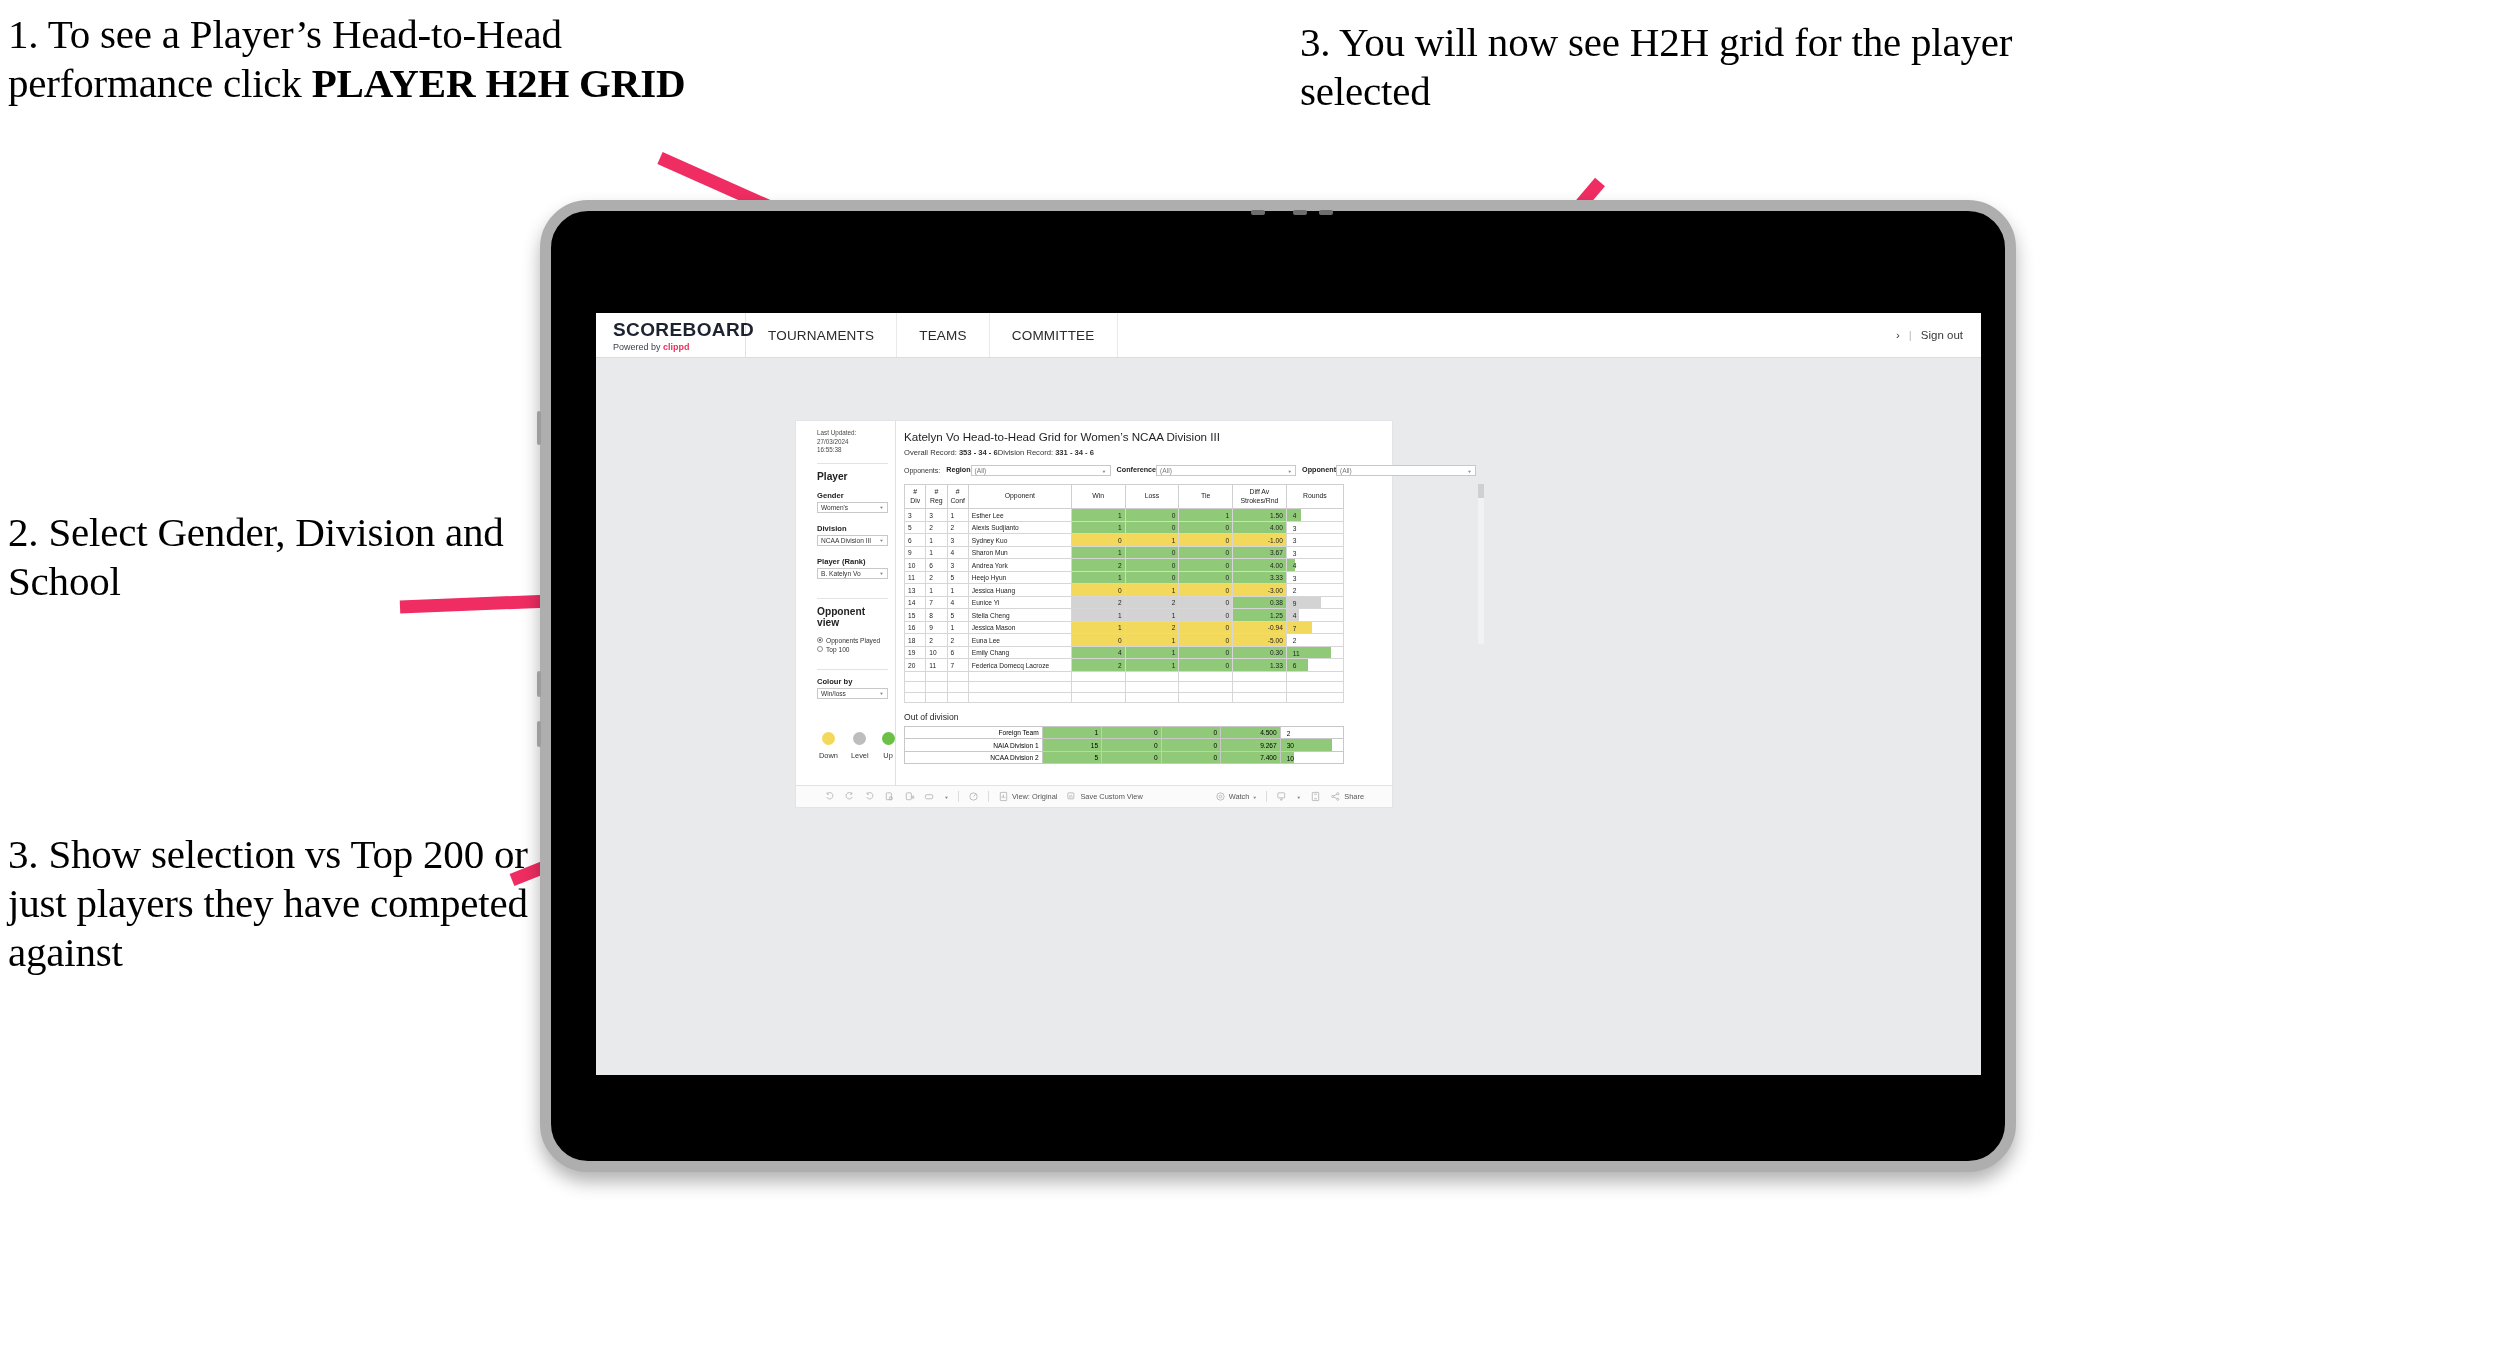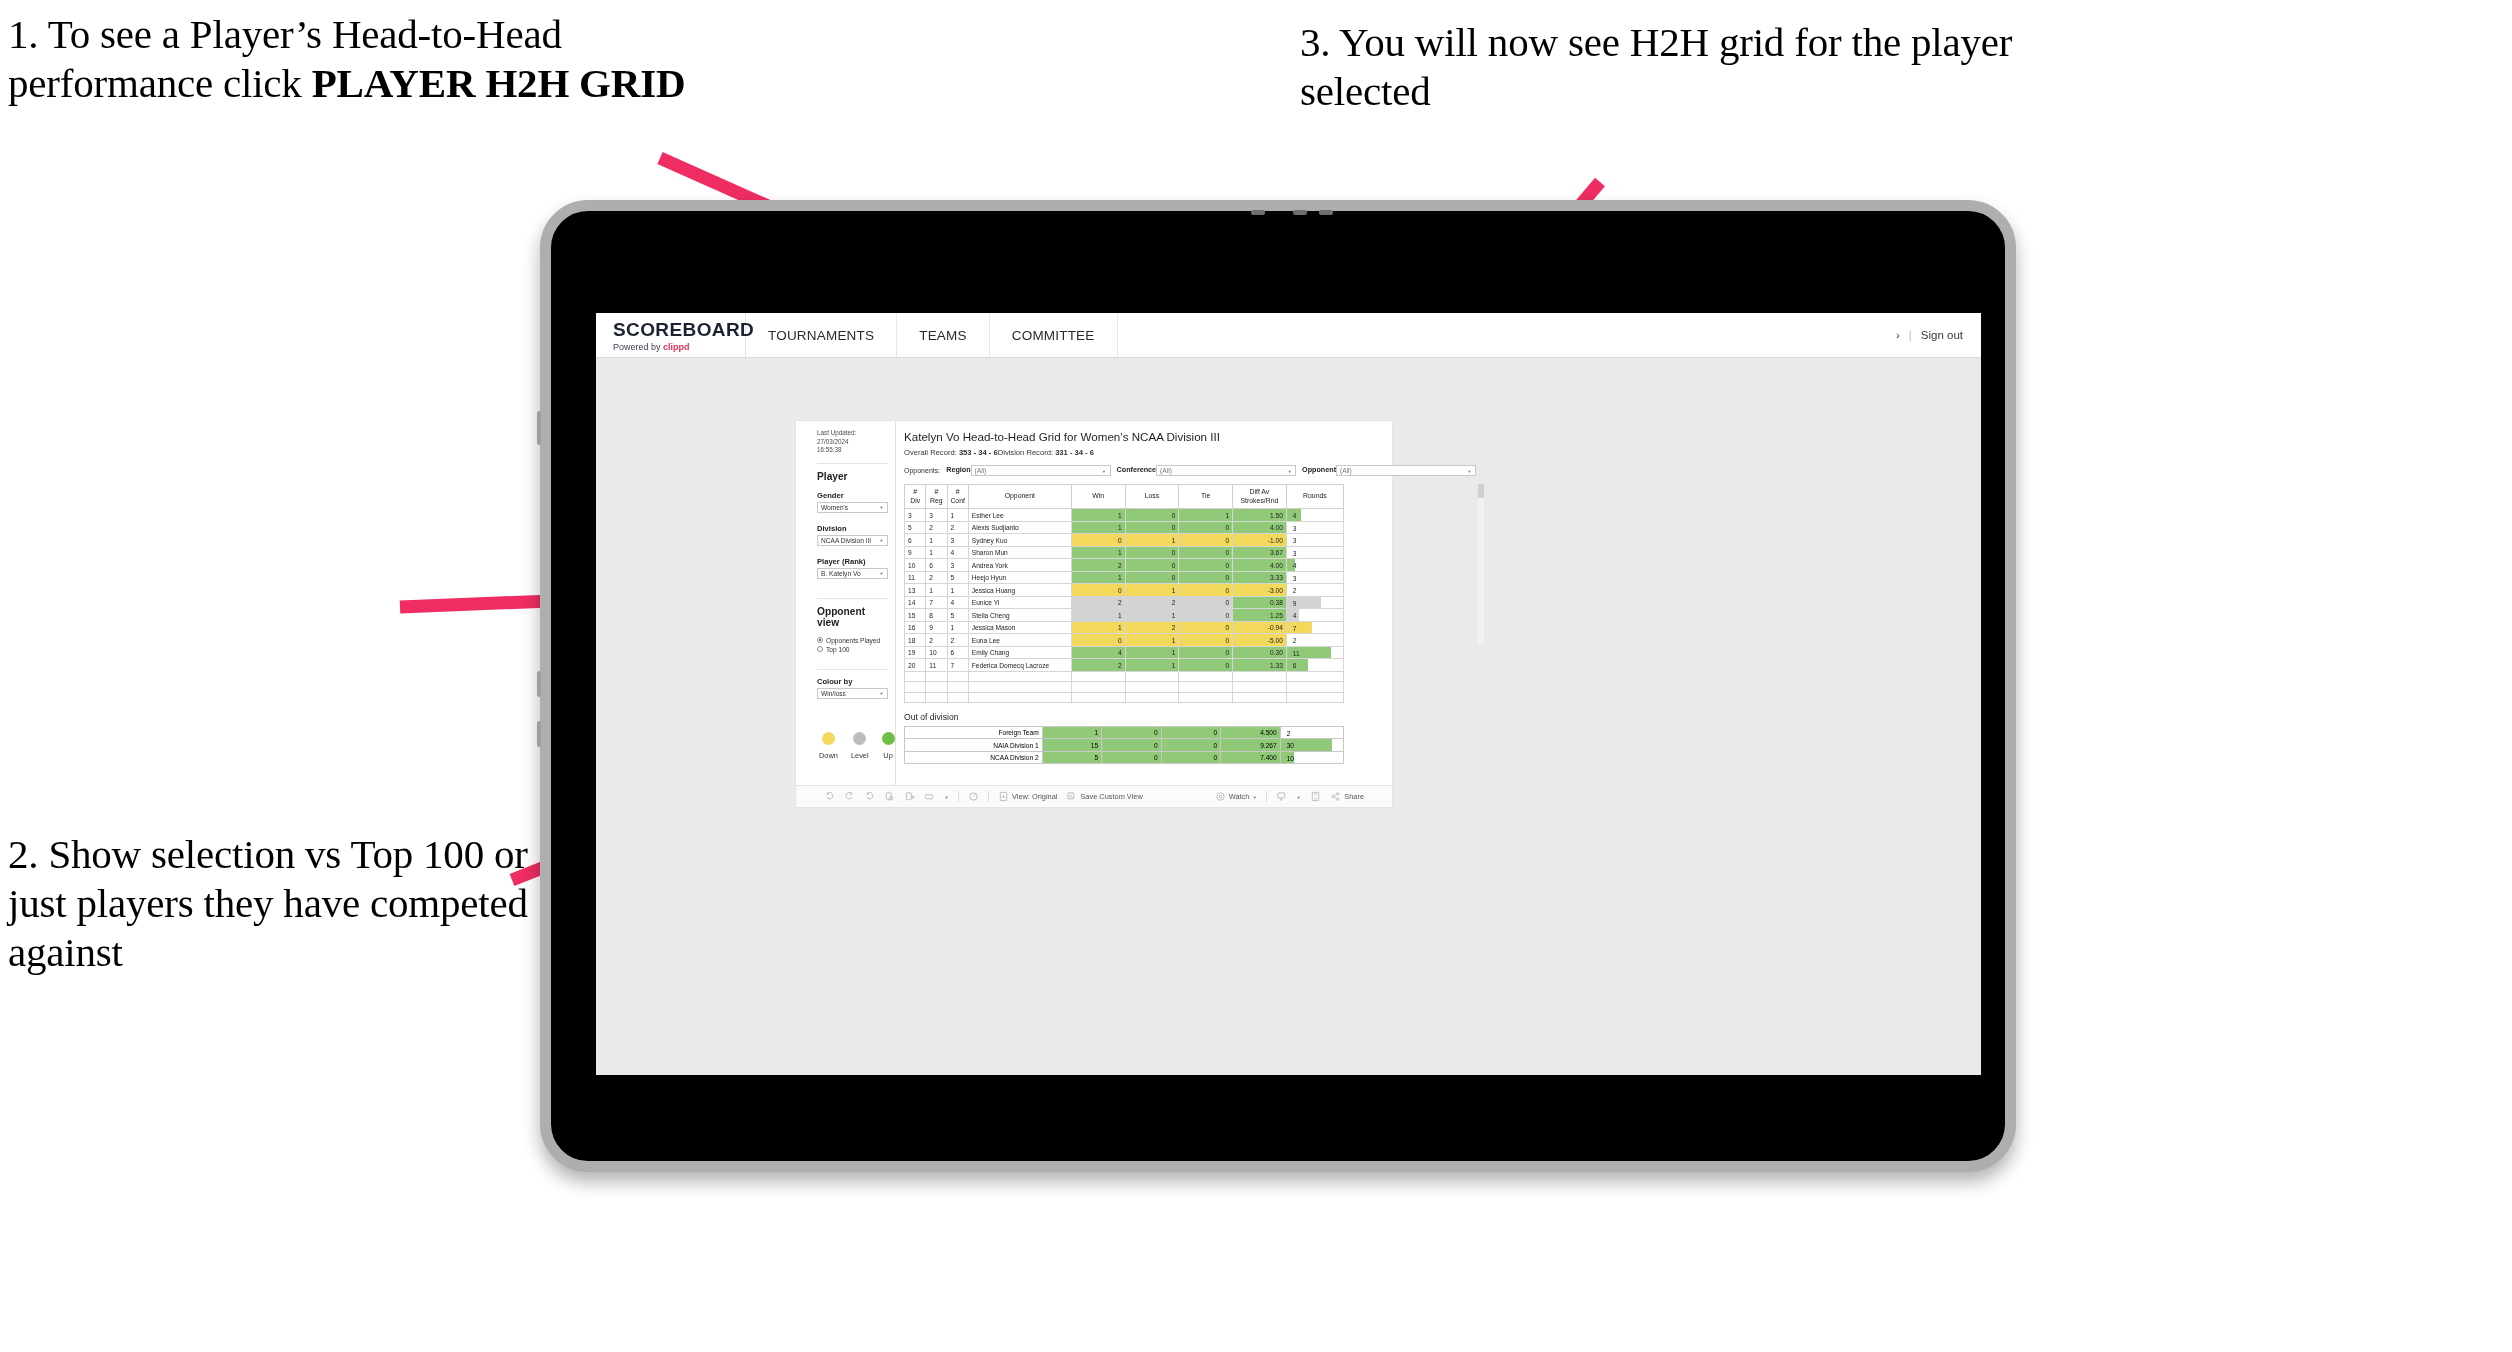--- a/index.html
+++ b/index.html
@@ -186,22 +186,23 @@
   #vizbar .lbl { display: flex; align-items: center; gap: 3px; }
   #vizbar .sp { flex: 1; }
 </style>
 </head>
 <body>
 
 <div id="root">
 
   <div class="anno" id="anno-1"><span>1. To see a Player’s Head-to-Head performance click </span><b>PLAYER H2H GRID</b></div>
 
-
-  <div class="anno" id="anno-3">2. Show selection vs Top 100 or just players they have competed against</div>
+  <div class="anno" id="anno-2">2. Select Gender, Division and School</div>
+
+  <div class="anno" id="anno-3">3. Show selection vs Top 200 or just players they have competed against</div>
 
   <div class="anno" id="anno-4">3. You will now see H2H grid for the player selected</div>
 
   <svg class="arrow-layer" width="2512" height="1352" viewBox="0 0 2512 1352">
     <defs>
       <marker id="ah" markerWidth="5" markerHeight="5" refX="2.2" refY="2.5" orient="auto">
         <path d="M0,0 L5,2.5 L0,5 z" fill="#ef2d62"></path>
       </marker>
     </defs>
     <line x1="660" y1="158" x2="1080" y2="345" stroke="#ef2d62" stroke-width="13" marker-end="url(#ah)"></line>

